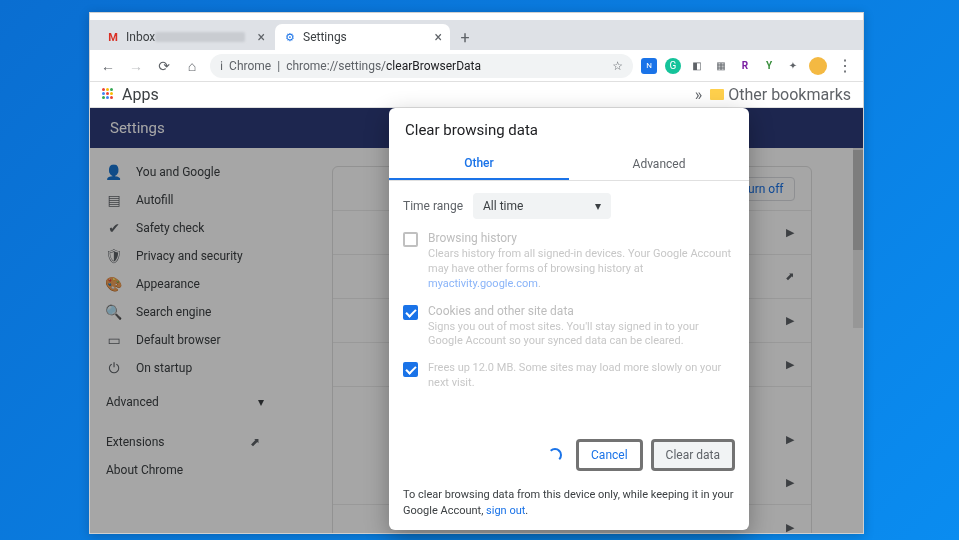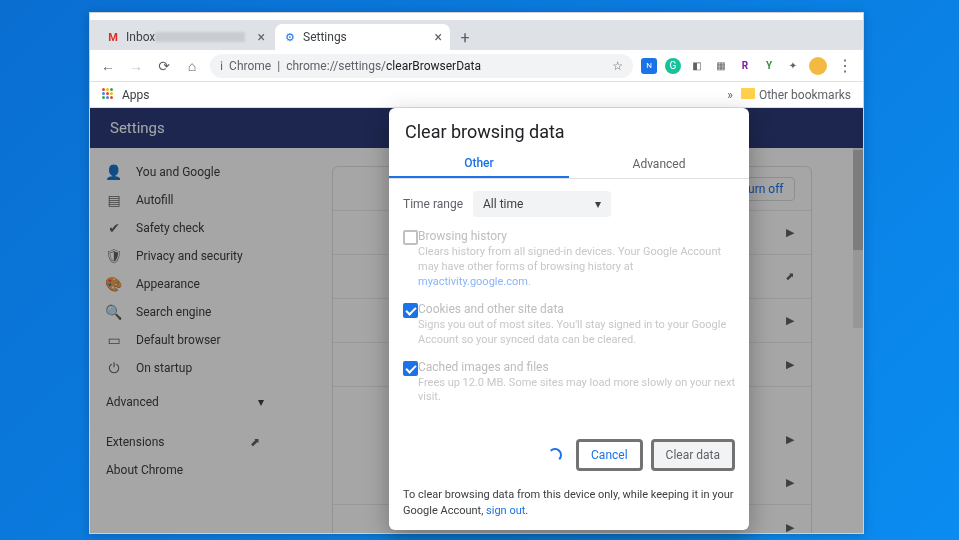--- a/index.html
+++ b/index.html
@@ -16,21 +16,21 @@
 .newtab { width: 26px; height: 26px; display: flex; align-items: center; justify-content: center; font-size: 16px; color: #5f6368; }
 .addressrow { height: 32px; background: #fff; display: flex; align-items: center; padding: 0 8px; gap: 8px; border-bottom: 1px solid #e0e0e0; }
 .navbtn { width: 20px; height: 20px; display: flex; align-items: center; justify-content: center; color: #5f6368; font-size: 14px; cursor: pointer; }
 .addrbar { flex: 1; height: 24px; background: #f1f3f4; border-radius: 12px; display: flex; align-items: center; padding: 0 10px; font-size: 12px; color: #5f6368; gap: 6px; }
 .addrbar .txt { color: #202124; }
 .addrbar .path { color: #5f6368; }
 .addrstar { margin-left: auto; color: #5f6368; }
 .exticon { width: 16px; height: 16px; border-radius: 3px; display: inline-flex; align-items: center; justify-content: center; font-size: 10px; cursor: pointer; }
 .avatar-ext { width: 18px; height: 18px; border-radius: 50%; background: #f4b942; }
 .menu3 { font-size: 16px; color: #5f6368; width: 20px; text-align: center; cursor: pointer; }
-.bookbar { height: 26px; background: #fff; display: flex; align-items: center; padding: 0 12px; font-size: 12px; color: #3c4043; border-bottom: 1px solid #e0e0e0; }
+.bookbar { height: 26px; background: #fff; display: flex; align-items: center; padding: 0 12px; font-size: 16px; color: #3c4043; border-bottom: 1px solid #e0e0e0; }
 .apps-dots { width: 14px; height: 14px; margin-right: 6px; display: inline-grid; grid-template-columns: repeat(3,3px); grid-template-rows: repeat(3,3px); gap: 1px; }
 .apps-dots i { background: #ea4335; width: 3px; height: 3px; border-radius: 50%; }
 .apps-dots i:nth-child(2){background:#fbbc04}.apps-dots i:nth-child(3){background:#34a853}.apps-dots i:nth-child(4){background:#4285f4}.apps-dots i:nth-child(5){background:#ea4335}.apps-dots i:nth-child(6){background:#fbbc04}.apps-dots i:nth-child(7){background:#34a853}.apps-dots i:nth-child(8){background:#4285f4}.apps-dots i:nth-child(9){background:#ea4335}
 .bookbar .right { margin-left: auto; display: flex; align-items: center; gap: 8px; color: #5f6368; }
 .folder-icon { width: 14px; height: 11px; background: #ffd04c; border-radius: 1px; display: inline-block; margin-right: 4px; position: relative; }
 .content { flex: 1; display: flex; position: relative; overflow: hidden; }
 .settings-hdr { position: absolute; left: 0; right: 0; top: 0; height: 40px; background: #2d3b7a; color: #fff; display: flex; align-items: center; padding: 0 20px; font-size: 15px; }
 .sidebar { width: 190px; position: absolute; left: 0; top: 40px; bottom: 0; padding: 10px 0; background: #fff; }
 .sitem { height: 28px; display: flex; align-items: center; padding: 0 16px; font-size: 12px; color: #3c4043; gap: 14px; cursor: pointer; }
 .sitem .ic { width: 16px; color: #5f6368; display: flex; align-items: center; justify-content: center; font-size: 14px; }
@@ -39,29 +39,29 @@
 .overlay { position: absolute; left: 0; right: 0; top: 0; bottom: 0; background: rgba(0,0,0,0.35); }
 .mainpanel { position: absolute; left: 190px; right: 0; top: 40px; bottom: 0; padding: 18px 40px; overflow: hidden; }
 .card { width: 480px; margin: 0 auto; background: #fff; border: 1px solid #e0e0e0; border-radius: 6px; }
 .cardrow { height: 44px; display: flex; align-items: center; padding: 0 16px; border-bottom: 1px solid #ececec; font-size: 13px; color: #3c4043; justify-content: flex-end; gap: 8px; }
 .turnoff { padding: 4px 10px; border: 1px solid #dadce0; border-radius: 4px; color: #1a73e8; font-size: 12px; background: #fff; cursor: pointer; }
 .rowchev { color: #5f6368; font-size: 11px; }
 .exticn { width:14px; height:14px; color:#5f6368; }
 .scrollbar { position: absolute; right: 0; top: 40px; width: 10px; height: 180px; background: #e8e8e8; }
 .scrollthumb { width: 10px; height: 100px; background: #c0c0c0; margin-top: 2px; }
 .dialog { position: absolute; left: 299px; top: 95px; width: 360px; height: 422px; background: #fff; border-radius: 6px; box-shadow: 0 8px 24px rgba(0,0,0,0.3); display: flex; flex-direction: column; overflow: hidden; }
-.dlgtitle { padding: 13px 16px 8px; font-size: 18px; color: #202124; }
+.dlgtitle { padding: 13px 16px 8px; font-size: 15px; color: #202124; }
 .dlgtabs { display: flex; height: 34px; border-bottom: 1px solid #e0e0e0; }
 .dlgtab { flex: 1; display: flex; align-items: center; justify-content: center; font-size: 12px; color: #5f6368; cursor: pointer; }
 .dlgtab.active { color: #1a73e8; border-bottom: 2px solid #1a73e8; font-weight: 500; }
 .dlgbody { padding: 12px 14px; font-size: 11px; color: #b0b0b0; }
 .tr-row { display: flex; align-items: center; margin-bottom: 12px; gap: 10px; }
 .tr-label { font-size: 12px; color: #5f6368; }
 .tr-select { width: 138px; height: 26px; background: #f1f3f4; border-radius: 4px; display: flex; align-items: center; justify-content: space-between; padding: 0 10px; font-size: 12px; color: #3c4043; cursor: pointer; }
-.chkrow { display: flex; margin-bottom: 12px; }
+.chkrow { display: flex; gap: 10px; margin-bottom: 12px; }
 .chkbox { width: 15px; height: 15px; border: 2px solid #c0c0c0; border-radius: 2px; margin-top: 1px; flex-shrink: 0; position: relative; cursor: pointer; }
 .chkbox.checked { background: #1a73e8; border-color: #1a73e8; }
 .chkbox.checked::after { content:""; position:absolute; left:3px; top:0px; width:4px; height:8px; border:solid #fff; border-width:0 2px 2px 0; transform:rotate(45deg); }
 .chktxt .t1 { font-size: 12px; color: #bdbdbd; margin-bottom: 2px; }
 .chktxt .t2 { font-size: 11px; color: #c7c7c7; line-height: 1.35; }
 .chktxt .lnk { color: #8ab4f8; }
 .dlgfoot { margin-top: auto; padding: 10px 14px; display: flex; justify-content: flex-end; gap: 8px; border-top: none; align-items: center; }
 .spinner { width: 14px; height: 14px; border: 2px solid transparent; border-top-color: #1a73e8; border-right-color: #1a73e8; border-radius: 50%; margin-right: 6px; }
 .btn { padding: 6px 12px; border: 3px solid #737373; border-radius: 4px; background: #fff; font-size: 12px; color: #1a73e8; cursor: pointer; }
 .btn.primary { background: #f1f3f4; color: #5f6368; }
@@ -259,21 +259,20 @@
         <div class="chkbox checked"></div>
         <div class="chktxt">
           <div class="t1">Cookies and other site data</div>
           <div class="t2">Signs you out of most sites. You'll stay signed in to your Google Account so your synced data can be cleared.</div>
         </div>
       </div>
 
       <div class="chkrow">
         <div class="chkbox checked"></div>
         <div class="chktxt">
-          <div class="t1">Cached images and files</div>
           <div class="t2">Frees up 12.0 MB. Some sites may load more slowly on your next visit.</div>
         </div>
       </div>
     </div>
     <div class="dlgfoot">
       <div class="spinner"></div>
       <button class="btn">Cancel</button>
       <button class="btn primary">Clear data</button>
     </div>
     <div class="signout">

